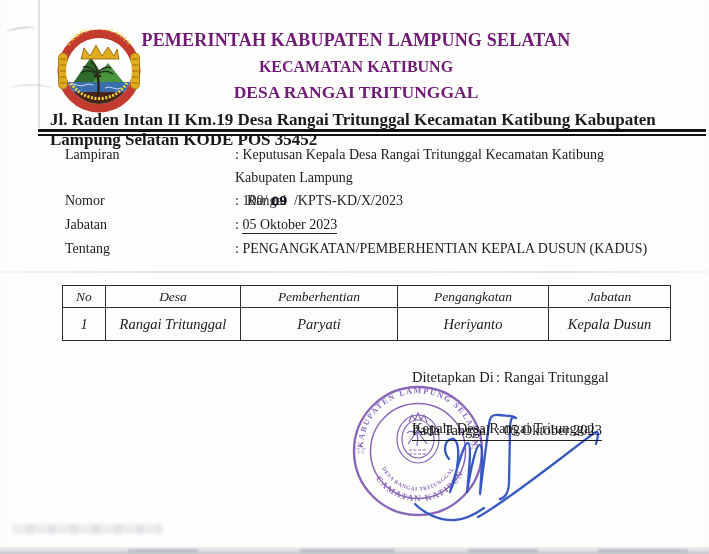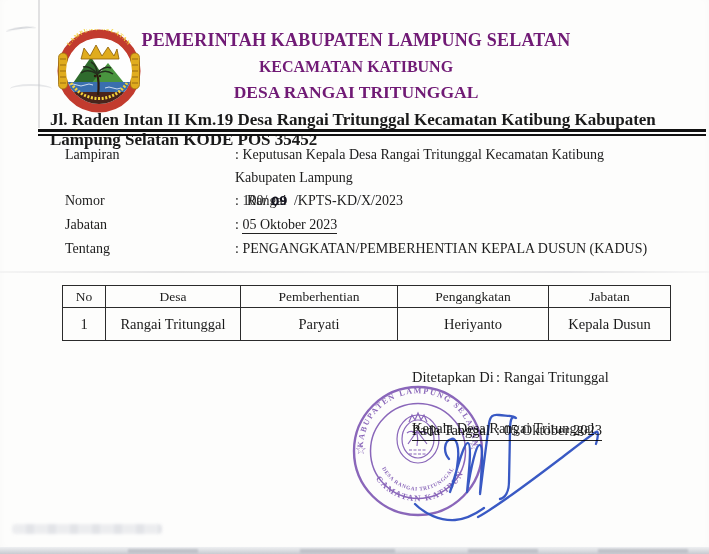--- a/index.html
+++ b/index.html
@@ -41,21 +41,21 @@
   .row-nomor { top:193px; }
   .row-tanggal { top:217px; }
   .row-tentang { top:241px; font-size:14px; }
   .lamp-line2 { display:block; padding-left:12px; }
   .hand { font-family:"DejaVu Sans", sans-serif; font-weight:bold; font-size:12px;
     display:inline-block; transform:rotate(-3deg); margin:0 6px 0 4px; color:#14141f; }
   .underlined { border-bottom:1.4px solid #222; padding-bottom:.5px; }
   
   table.kadus { position:absolute; left:62px; top:285px; width:608px; border-collapse:collapse;
     table-layout:fixed; font-size:14px; color:#1b1b1b; }
-  table.kadus th, table.kadus td { border:1.6px solid #2b2b2b; text-align:center; font-weight:normal; }
+  table.kadus th, table.kadus td { border:1.6px solid #2b2b2b; text-align:center; font-weight:normal;font-style:italic; }
   table.kadus th { height:22px; font-size:13.5px; }
   table.kadus td { height:33px; font-size:14.5px; }
   .c0{width:43px;} .c1{width:135px;} .c2{width:157px;} .c3{width:151px;} .c4{width:122px;}
   
   .closing { position:absolute; left:412px; top:0; font-size:14.5px; color:#1c1c1c; }
   .close-line { position:absolute; left:0; white-space:nowrap; }
   .cl1 { top:369px; } .cl2 { top:395px; } .cl3 { top:420px; }
   .close-label { display:inline-block; width:84px; }
   .ul-line { display:inline-block; border-bottom:1.4px solid #222; padding-bottom:1px;margin-top:27px; }
   .signer { position:absolute; left:451px; top:494px; font-size:15px; font-weight:bold;

